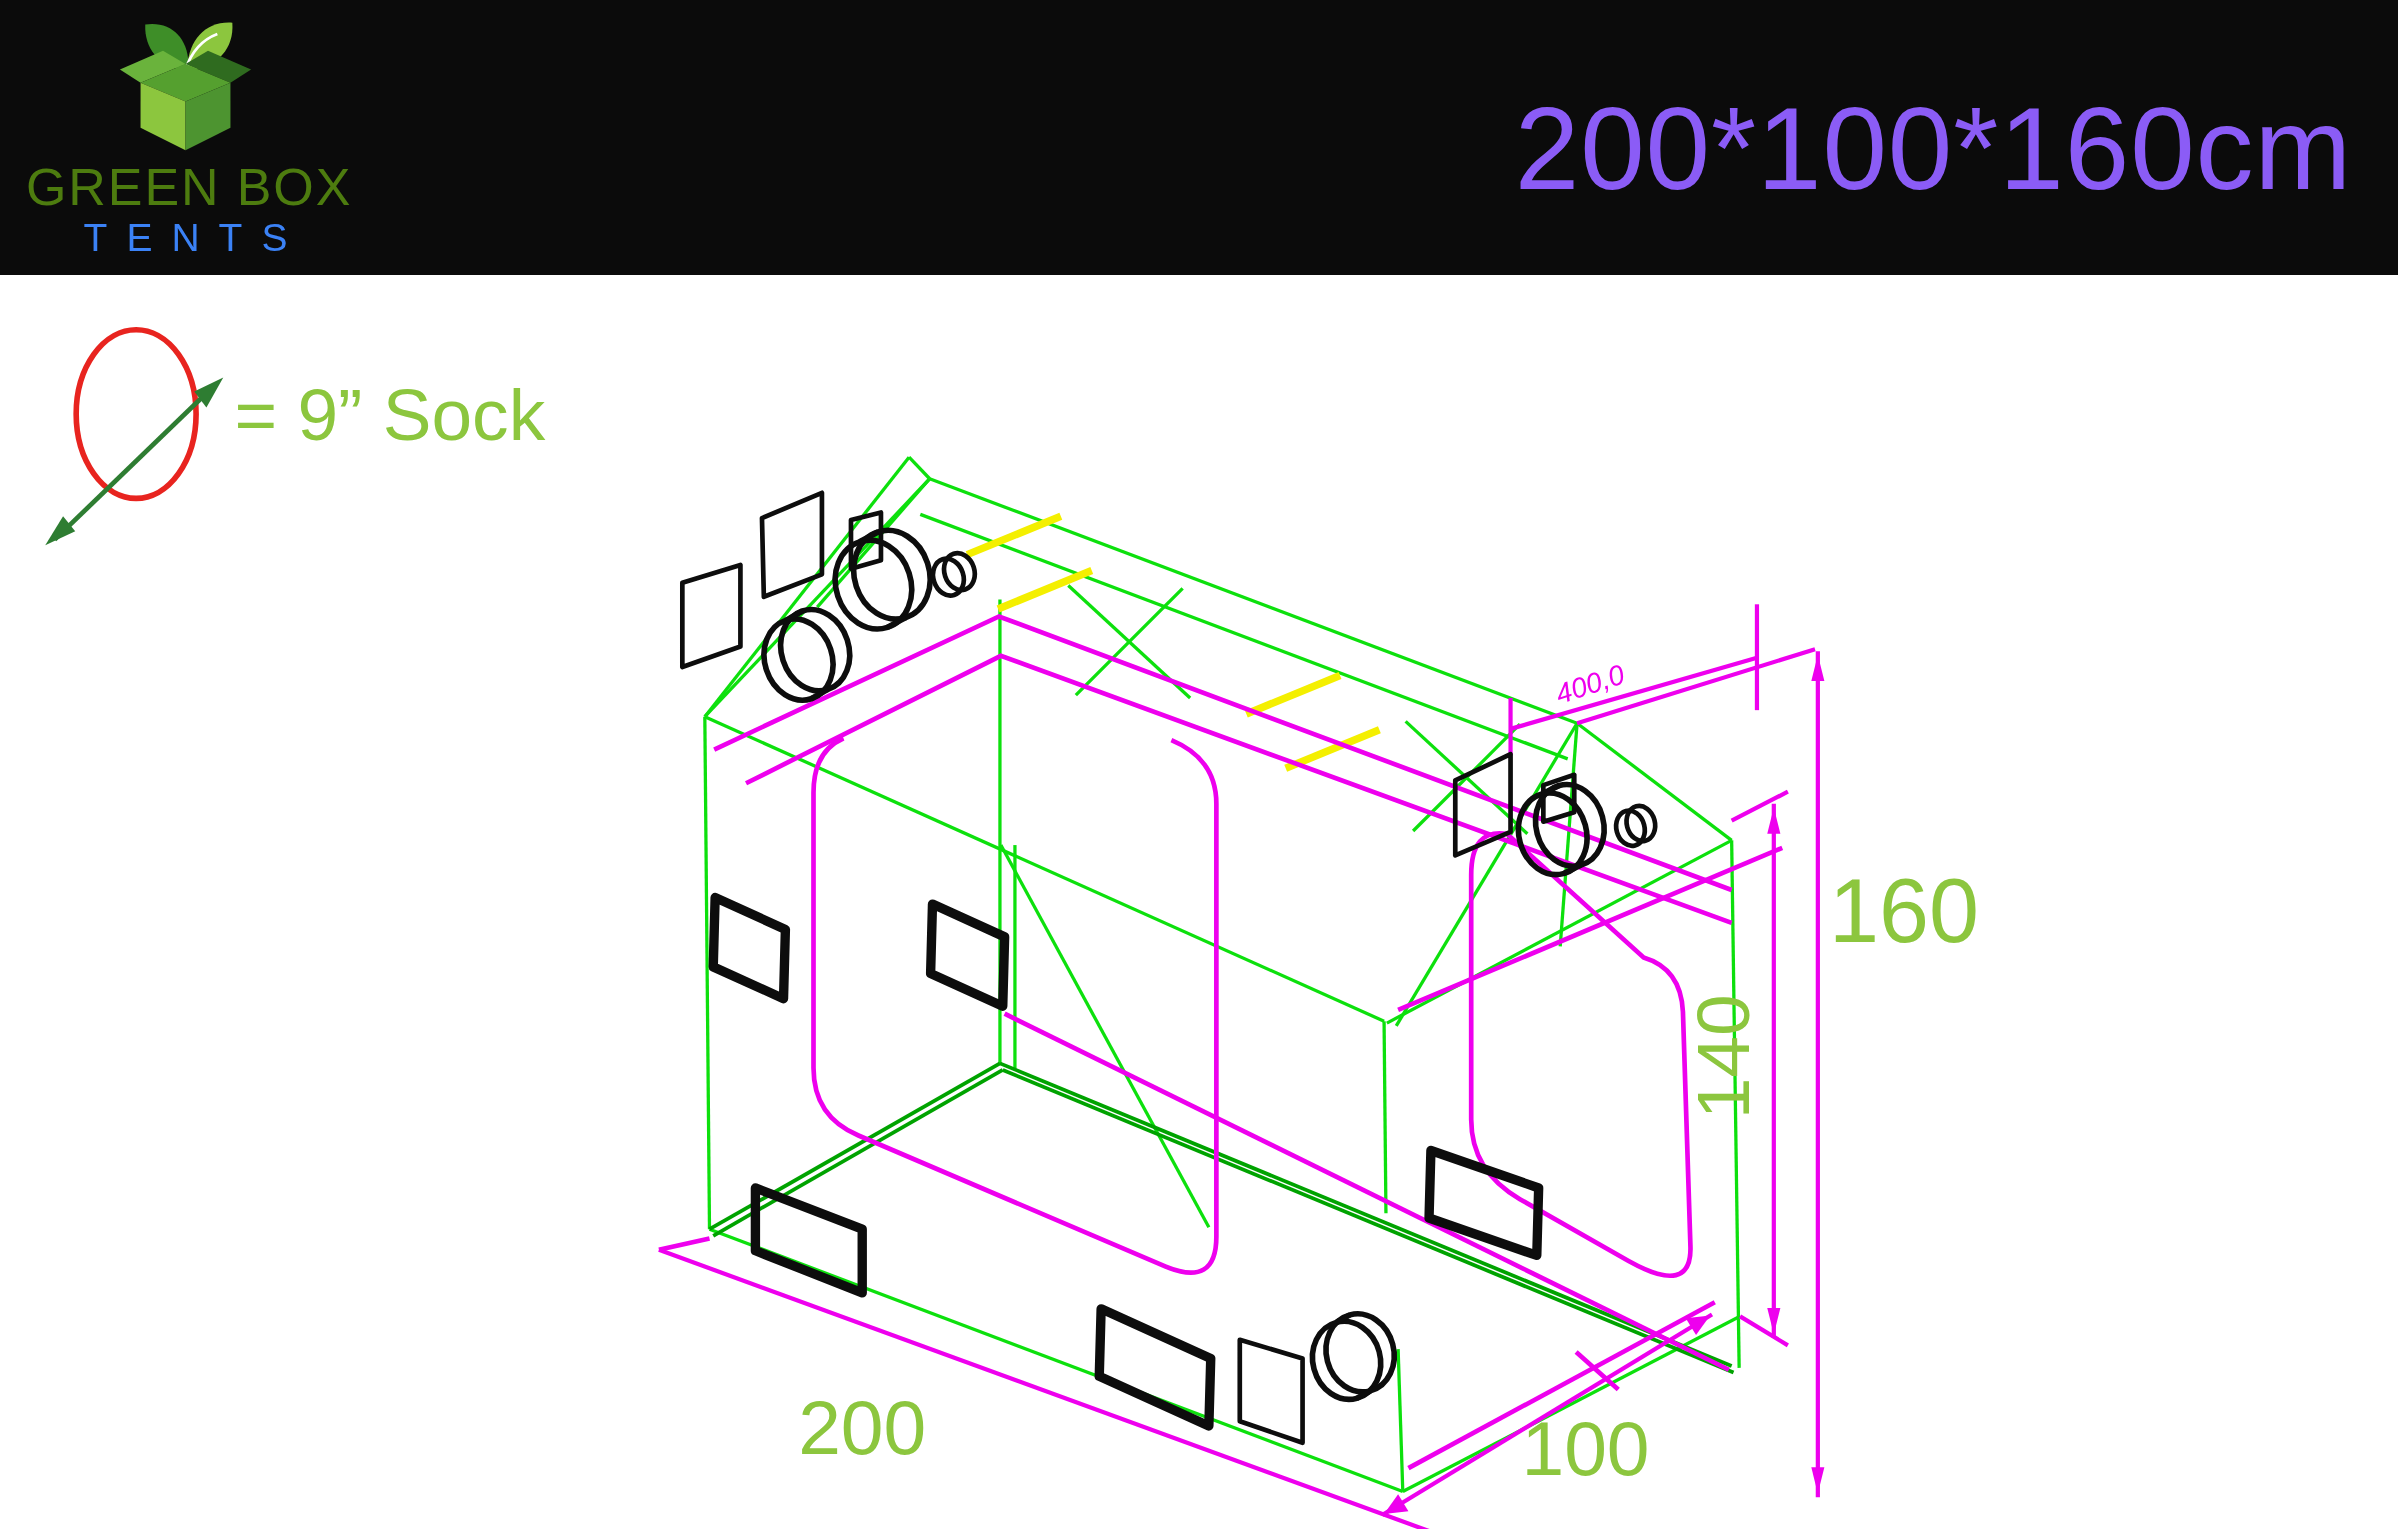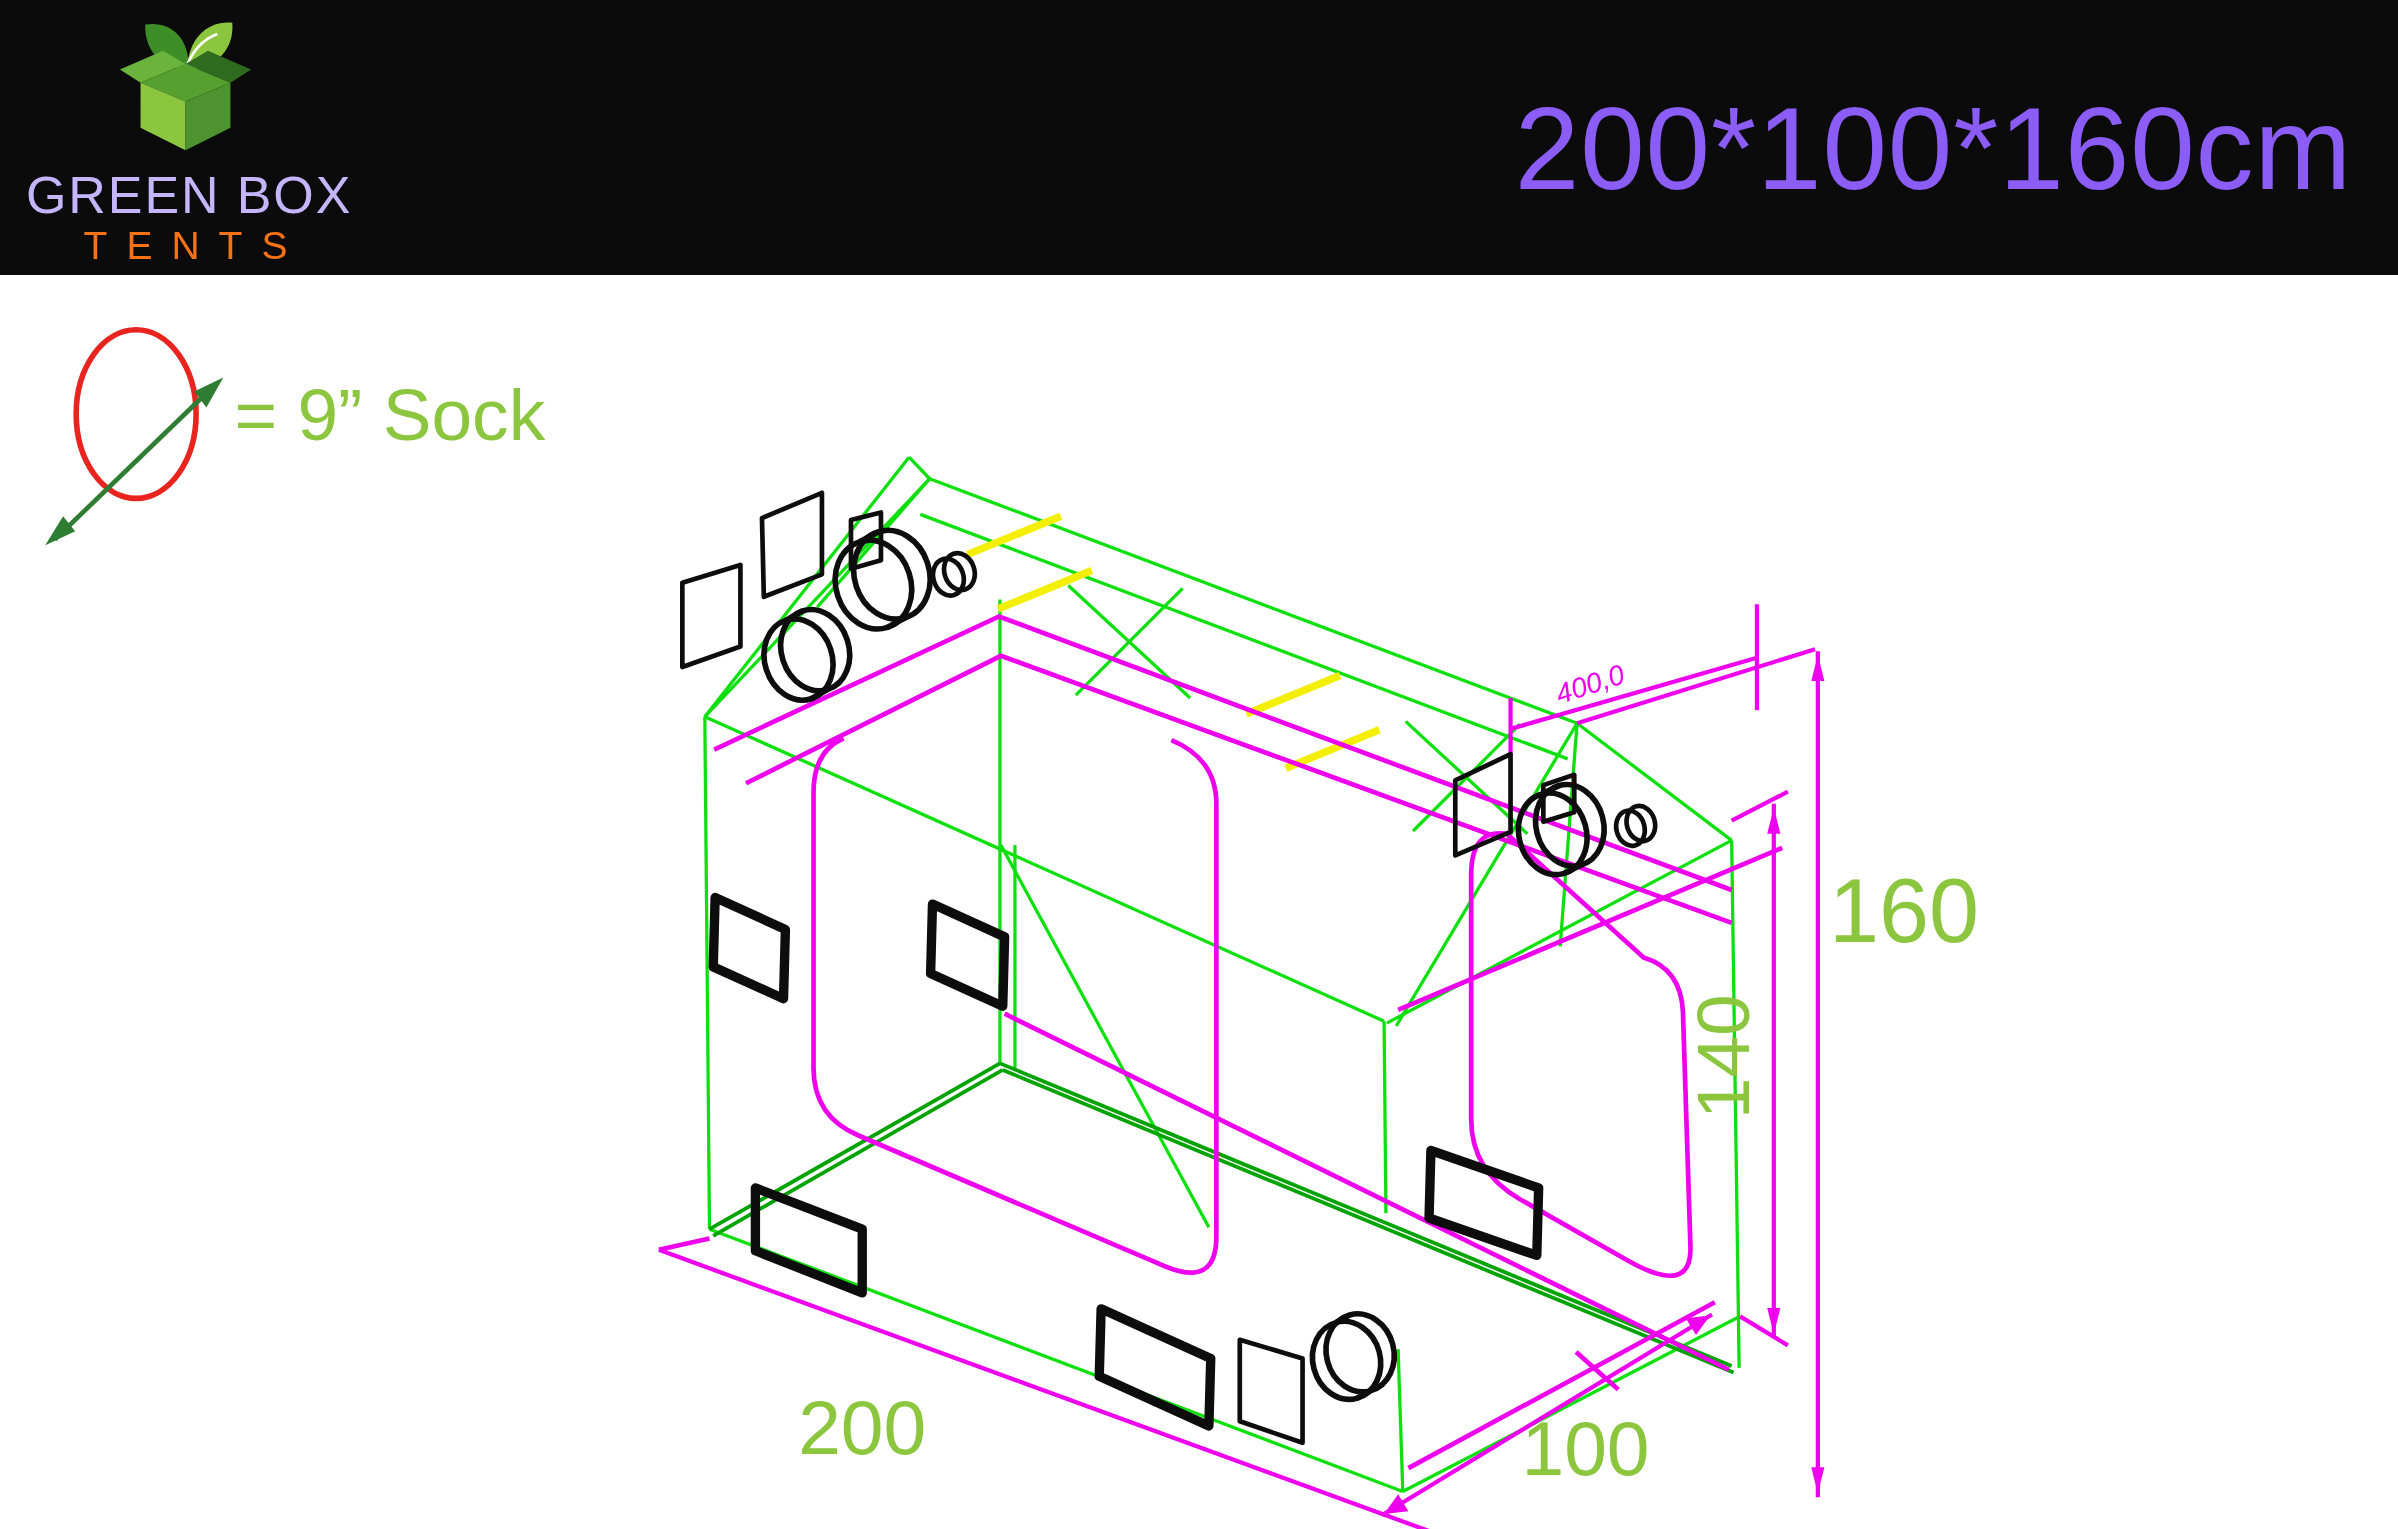--- a/index.html
+++ b/index.html
@@ -31,36 +31,36 @@
     top: 0;
     width: 319px;
     text-align: center;
   }
   .logo-icon {
     display: block;
     margin: 3.7px auto 0 auto;
   }
   .brand-line1 {
     display: block;
-    margin-top: 17px;
+    margin-top: 9px;
     font-size: 52px;
     font-weight: 400;
     letter-spacing: 1.9px;
-    color: #c4b5fd;
+    color: #4d7c0f;
     line-height: 1.0;
     white-space: nowrap;
   }
   .brand-line2 {
     display: block;
     margin-top: 5.6px;
     font-size: 39px;
     font-weight: 300;
     letter-spacing: 19px;
     margin-left: 19px; 
-    color: #f97316;
+    color: #3b82f6;
     line-height: 1.0;
     white-space: nowrap;
   }
   .size-title {
     position: absolute;
     right: 47px;
     top: 82px;
     font-size: 116px;
     font-weight: 400;
     color: #8b5cf6;

